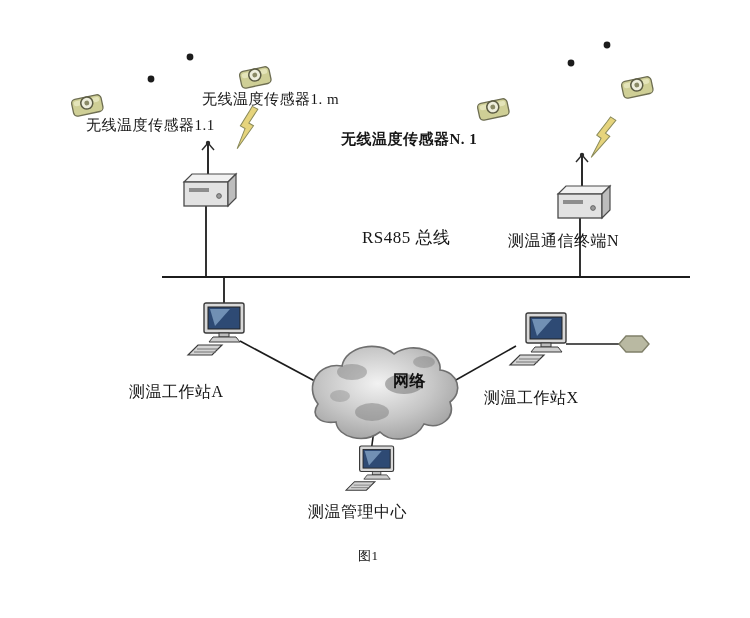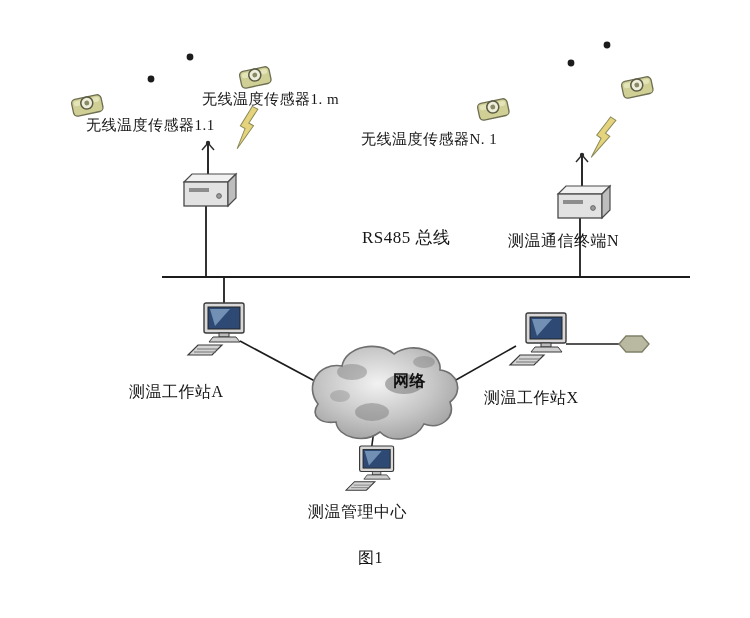--- a/index.html
+++ b/index.html
@@ -17,21 +17,21 @@
     position: absolute;
     font-size: 16px;
     line-height: 1.2;
     white-space: nowrap;
     color: #161616;
     letter-spacing: 0.5px;
   }
   .label.small { font-size: 15px; }
   .label.bus { font-size: 17px; }
   .label.cloud-label { font-size: 16px; font-weight: bold; color: #101010; margin-left: 40px; }
-  .label.caption { font-size: 16px; }
+  .label.caption { font-size: 13px; }
 </style>
 </head>
 <body>
 
 <div class="page">
 
   <svg class="canvas" width="750" height="618" viewBox="0 0 750 618">
     <defs>
       <radialGradient id="cloudGrad" cx="45%" cy="40%" r="70%">
         <stop offset="0%" stop-color="#f2f2f2"></stop>
@@ -124,21 +124,21 @@
       <ellipse cx="372" cy="412" rx="17" ry="9" fill="#6a6a6a" opacity="0.40"></ellipse>
       <ellipse cx="424" cy="362" rx="11" ry="6" fill="#6a6a6a" opacity="0.35"></ellipse>
       <ellipse cx="340" cy="396" rx="10" ry="6" fill="#7a7a7a" opacity="0.35"></ellipse>
     </g>
 
     <polygon points="626,336 642,336 649,344 642,352 626,352 619,344" fill="#b9b9a2" stroke="#80806a" stroke-width="1.4"></polygon>
   </svg>
 
   <div class="label small" style="left:38px;  top:116px;margin-left:48px;">无线温度传感器1.1</div>
   <div class="label small" style="left:202px; top:90px;">无线温度传感器1. m</div>
-  <div class="label small" style="left:361px; top:130px;">无线温度传感器N. 1</div>
+  <div class="label small" style="left:341px; top:130px;font-weight:bold;">无线温度传感器N. 1</div>
 
   <div class="label" style="left:508px; top:231px;">测温通信终端N</div>
 
   <div class="label bus" style="left:362px; top:228px;">RS485 总线</div>
 
   <div class="label" style="left:129px; top:382px;">测温工作站A</div>
   <div class="label" style="left:484px; top:388px;">测温工作站X</div>
 
   <div class="label cloud-label" style="left:353px; top:371px;">网络</div>
 

